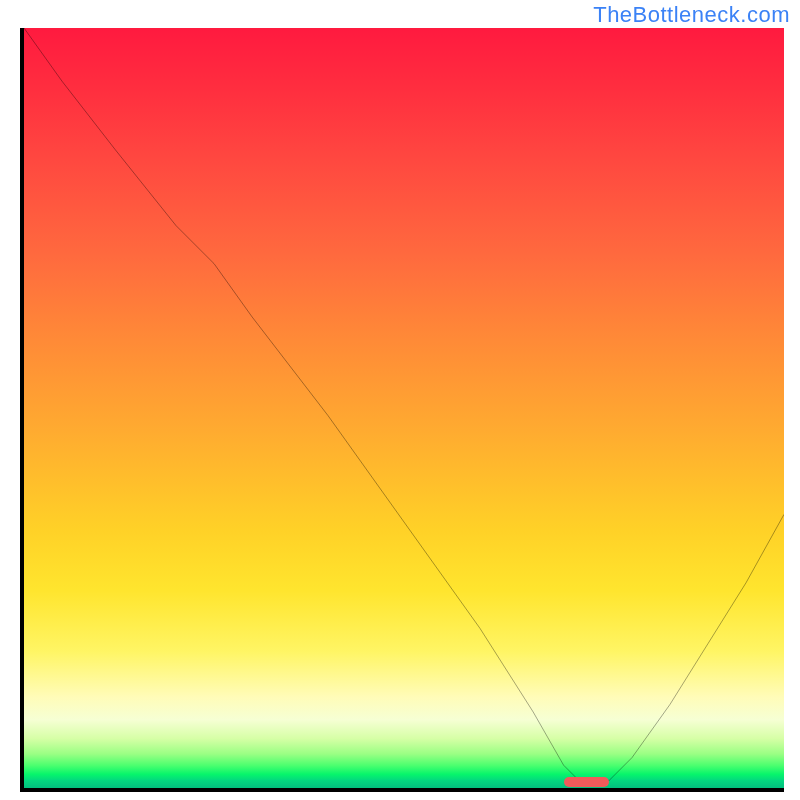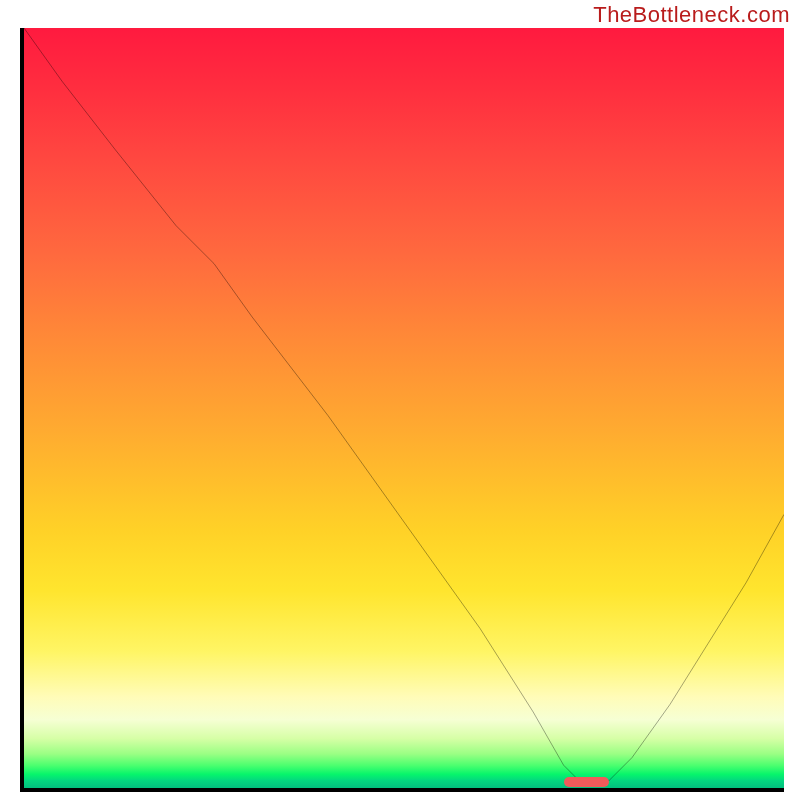--- a/index.html
+++ b/index.html
@@ -15,21 +15,21 @@
   position: relative;
   width: 800px;
   height: 800px;
 }
 .watermark {
   position: absolute;
   top: 2px;
   right: 10px;
   font-size: 22px;
   font-weight: 500;
-  color: #b91c1c;
+  color: #3b82f6;
   letter-spacing: 0.5px;
 }
 .plot-area {
   position: absolute;
   left: 20px;
   top: 28px;
   width: 760px;
   height: 760px;
   border-left: 4px solid #000;
   border-bottom: 4px solid #000;

